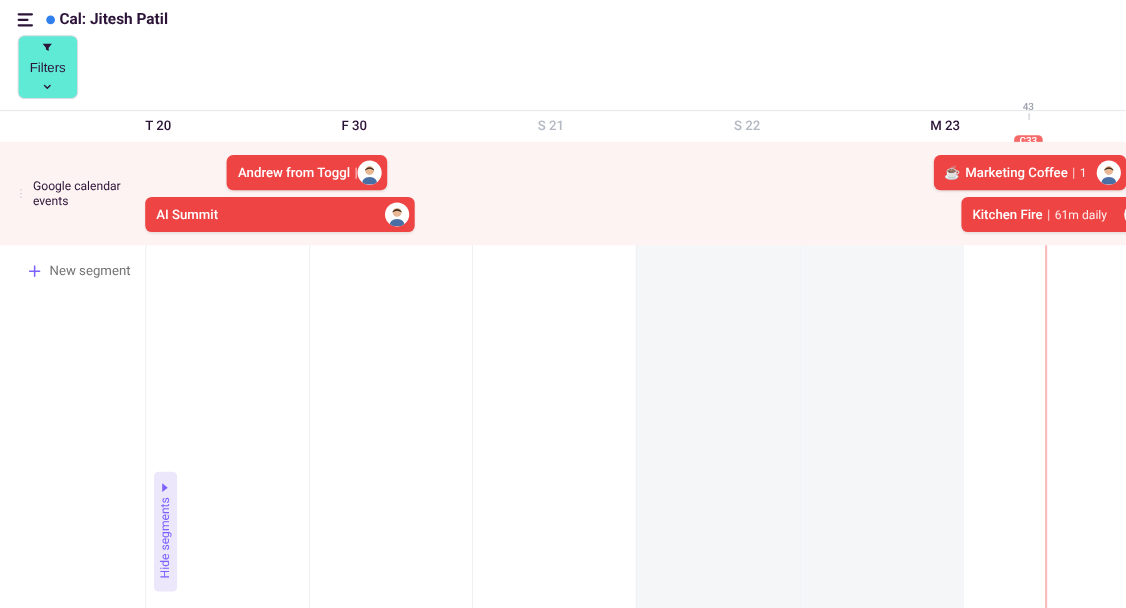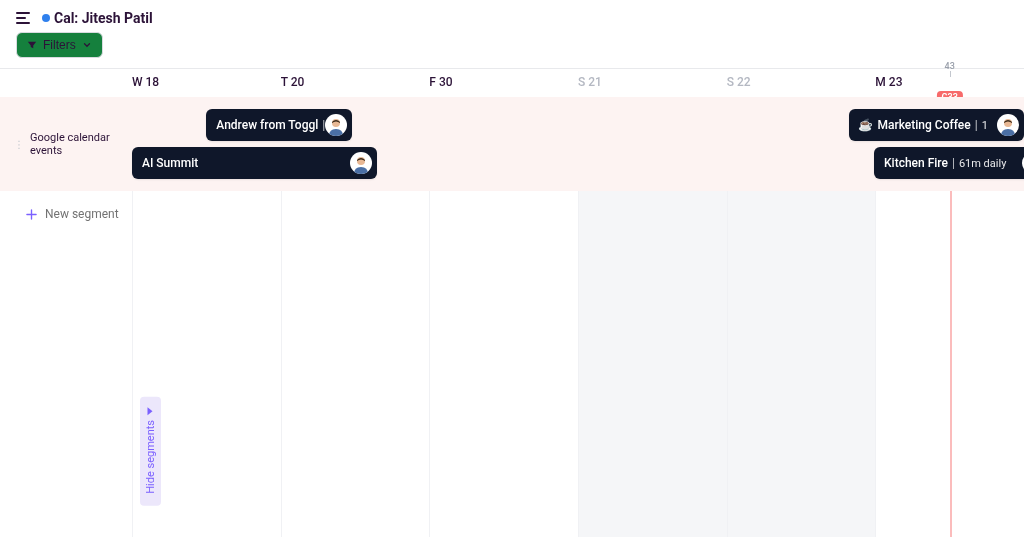--- a/index.html
+++ b/index.html
@@ -17,21 +17,21 @@
   .hamburger span:nth-child(2){ width:10px; }
   .hamburger span:nth-child(3){ width:14px; }
 
   .dot { width: 8px; height: 8px; border-radius: 50%; background: #2f80ed; margin-left: 6px; }
   .title { font-size: 14px; font-weight: 700; color: #2c1338; }
 
   .toolbar { padding: 0 16px 10px 16px; }
   .filter-btn {
     display: inline-flex; align-items: center; gap: 6px;
     border: 1px solid #d9dbe0; border-radius: 6px;
-    padding: 5px 10px; font-size: 12px; color: #2c1338; background: #15803d; cursor: pointer;
+    padding: 5px 10px; font-size: 12px; color: #2c1338; background: #5eead4; cursor: pointer; flex-direction: column;
   }
   .funnel { width: 10px; height: 10px; }
   .chev { width: 10px; height: 10px; }
 
   .divider { height: 1px; background: #e8e9ec; width: 100%; }
 
   .timeline { position: relative; width: 1024px; }
 
   .day-header {
     position: relative; height: 28px; display: flex;
@@ -55,21 +55,21 @@
   .gcol.weekend { background: #f5f6f8; }
 
   .row {
     position: relative; display: flex; background: #fdf3f2; height: 94px;
   }
   .row .label { width: 132px; flex: 0 0 132px; display: flex; align-items: center; gap: 6px; padding-left: 14px; font-size: 11px; color: #2c1338; }
   .row .label .drag { color: #c3c7ce; font-size: 10px; }
   .row .cells { flex: 1; position: relative; }
 
   .event {
-    position: absolute; height: 32px; background: #0f172a; color: #fff;
+    position: absolute; height: 32px; background: #ef4444; color: #fff;
     border-radius: 6px; display: flex; align-items: center; padding: 0 10px;
     font-size: 12px; font-weight: 500; overflow: hidden; white-space: nowrap;
     box-shadow: 0 1px 2px rgba(0,0,0,0.08);
   }
   .event .sub { font-weight: 400; opacity: 0.9; font-size: 11px; }
   .event .sep { margin: 0 4px; opacity: 0.7; }
   .avatar {
     width: 22px; height: 22px; border-radius: 50%; background: #fff;
     position: absolute; right: 5px; top: 5px; overflow: hidden;
     display: flex; align-items: flex-end; justify-content: center;
@@ -121,21 +121,20 @@
       </svg>
   </button>
 </div>
 
 <div class="divider"></div>
 
 <div class="timeline">
   <div class="day-header">
     <div class="side-col"></div>
     <div class="days">
-      <div class="day"><span>W 18</span></div>
       <div class="day"><span>T 20</span></div>
       <div class="day"><span>F 30</span></div>
       <div class="day weekend"><span>S 21</span></div>
       <div class="day weekend"><span>S 22</span></div>
       <div class="day">
         <span class="mtick">43</span>
         <span class="mtick-line"></span>
         <span>M 23</span>
         <span class="badge">C33</span>
       </div>

